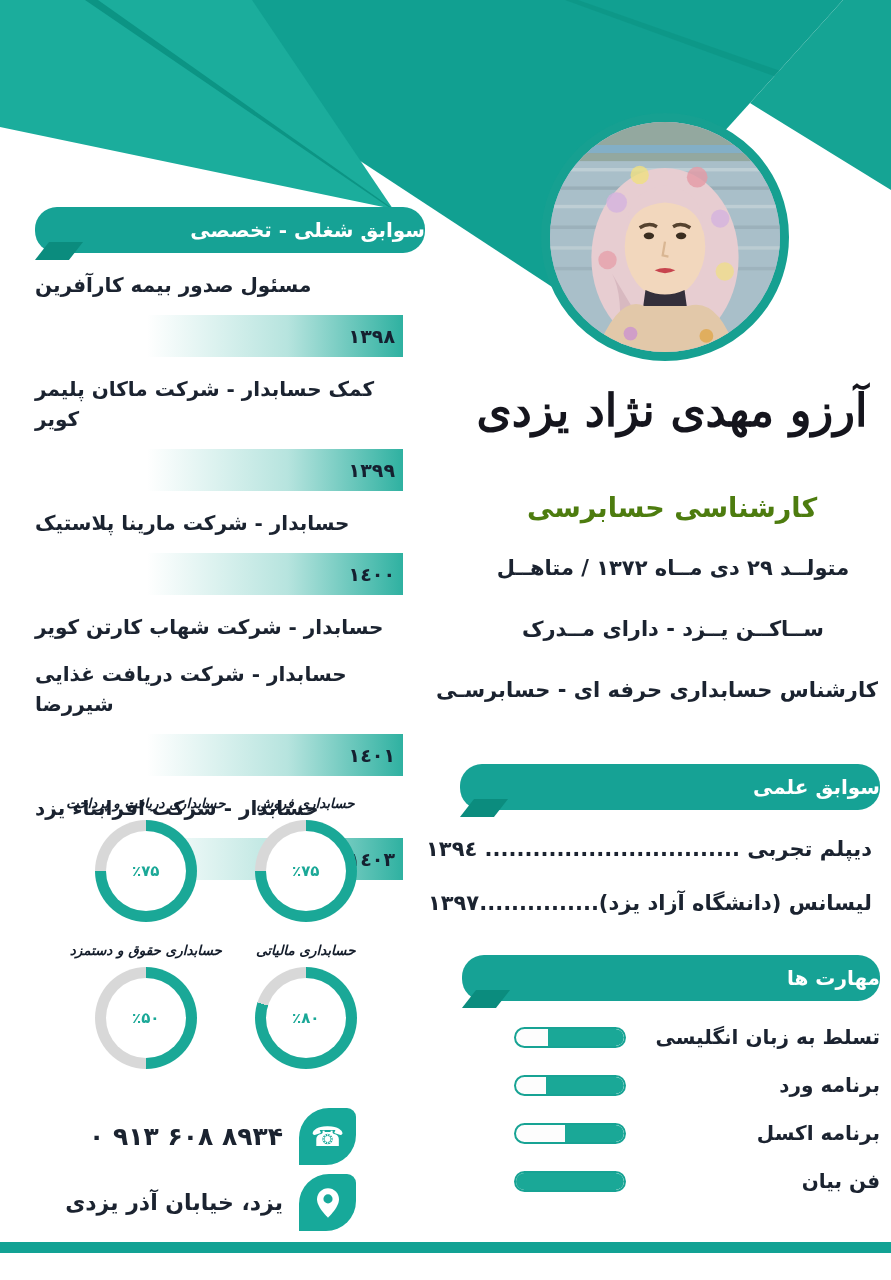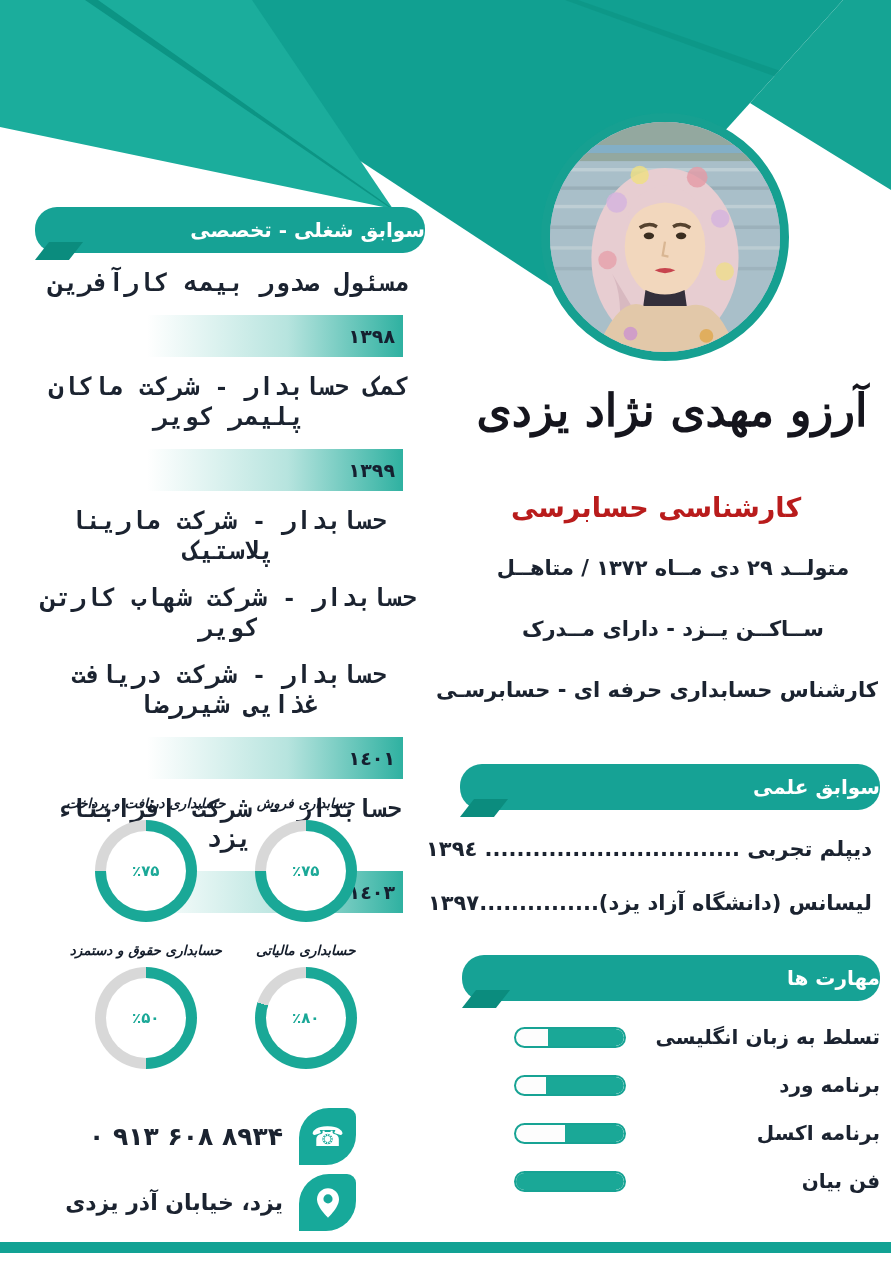--- a/index.html
+++ b/index.html
@@ -15,21 +15,21 @@
   
   .section-bar{background:#16a295;border-radius:22px;display:flex;align-items:center;
                justify-content:flex-start;z-index:2;}
   .section-bar::before{content:"";position:absolute;left:7px;bottom:-7px;width:34px;height:18px;
                background:#0b8c7e;transform:skew(-38deg);z-index:-1;}
   .section-bar span{color:#ffffff;font-weight:bold;font-size:20px;}
 
   
   .work-col{top:207px;left:35px;width:390px;direction:rtl;}
   .work-col .section-bar{position:relative;height:46px;width:100%;}
-  .job-title{font-size:25px;font-weight:bold;text-align:center;margin:17px 2px 0 0;line-height:30px;font-family:Liberation Mono, monospace;}
+  .job-title{font-size:20px;font-weight:bold;text-align:left;margin:17px 2px 0 0;line-height:30px;}
   .year-badge{width:256px;height:42px;margin:15px 22px 0 auto;direction:ltr;
               background:linear-gradient(to right, rgba(47,177,161,0) 0%, rgba(47,177,161,.35) 55%, #2fb1a1 100%);
               display:flex;align-items:center;justify-content:flex-end;}
   .year-badge span{font-size:19px;font-weight:bold;color:#152030;padding-right:8px;
               direction:ltr;unicode-bidi:bidi-override;letter-spacing:1px;}
 
   
   .gauges{top:795px;left:66px;width:316px;direction:rtl;display:grid;
           grid-template-columns:1fr 1fr;row-gap:20px;column-gap:4px;}
   .gauge{display:flex;flex-direction:column;align-items:center;}
@@ -52,21 +52,21 @@
   .phone-text{font-size:25px;letter-spacing:2px;direction:ltr;unicode-bidi:bidi-override;text-align:right;}
   .addr-text{font-size:22px;}
 
   
   .photo{top:113px;left:541px;width:248px;height:248px;border-radius:50%;
          border:9px solid #16a091;overflow:hidden;background:#a9bfc9;box-sizing:border-box;}
 
   
   .name{top:386px;left:462px;width:420px;text-align:center;font-family:"DejaVu Serif",serif;
         font-weight:bold;font-size:45px;color:#15151d;direction:rtl;line-height:1.1;}
-  .job-heading{top:492px;left:446px;width:420px;text-align:center;color:#b91c1c;
+  .job-heading{top:492px;left:462px;width:420px;text-align:center;color:#4d7c0f;
         font-weight:bold;font-size:27px;direction:rtl;}
   .info-lines{top:556px;left:468px;width:410px;direction:rtl;text-align:center;}
   .info-lines div{font-size:21px;font-weight:bold;margin-bottom:37px;white-space:nowrap;}
 
   .edu-col{top:764px;left:460px;width:420px;direction:rtl;}
   .edu-col .section-bar{position:relative;height:46px;width:100%;}
   .edu-entry{font-size:21px;font-weight:bold;text-align:right;margin:24px 8px 0 0;line-height:30px;white-space:nowrap;}
 
   .skills-col{top:955px;left:462px;width:418px;direction:rtl;}
   .skills-col .section-bar{position:relative;height:46px;width:100%;}
@@ -139,20 +139,23 @@
     </div>
     <div class="job-title">مسئول صدور بیمه کارآفرین</div>
     <div class="year-badge">
         <span>۱۳۹۸</span>
       </div>
     <div class="job-title">کمک حسابدار - شرکت ماکان پلیمر کویر</div>
     <div class="year-badge">
         <span>۱۳۹۹</span>
       </div>
     <div class="job-title">حسابدار - شرکت مارینا پلاستیک</div>
+    <div class="year-badge">
+        <span>۱٤٠٠</span>
+      </div>
     <div class="job-title">حسابدار - شرکت شهاب کارتن کویر</div>
     <div class="job-title">حسابدار - شرکت دریافت غذایی شیررضا</div>
     <div class="year-badge">
         <span>۱٤٠۱</span>
       </div>
     <div class="job-title">حسابدار - شرکت افرابناء یزد</div>
     <div class="year-badge">
         <span>۱٤٠۲-۱٤٠۳</span>
       </div>
   </div>

